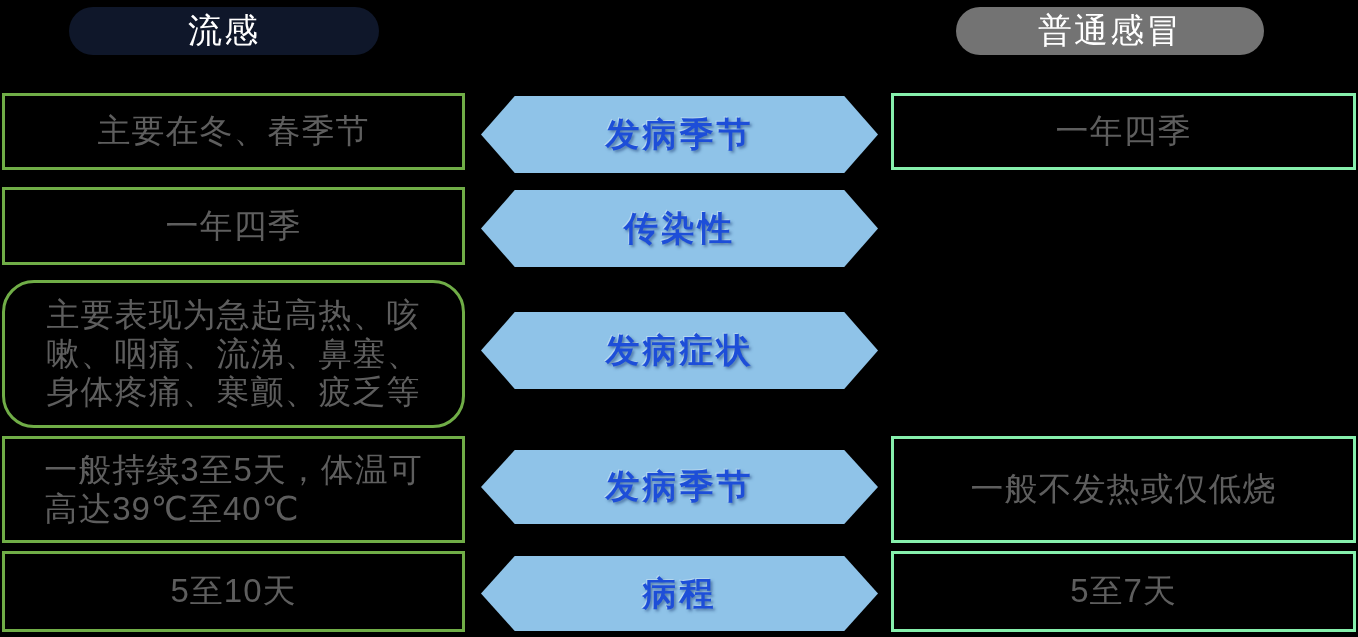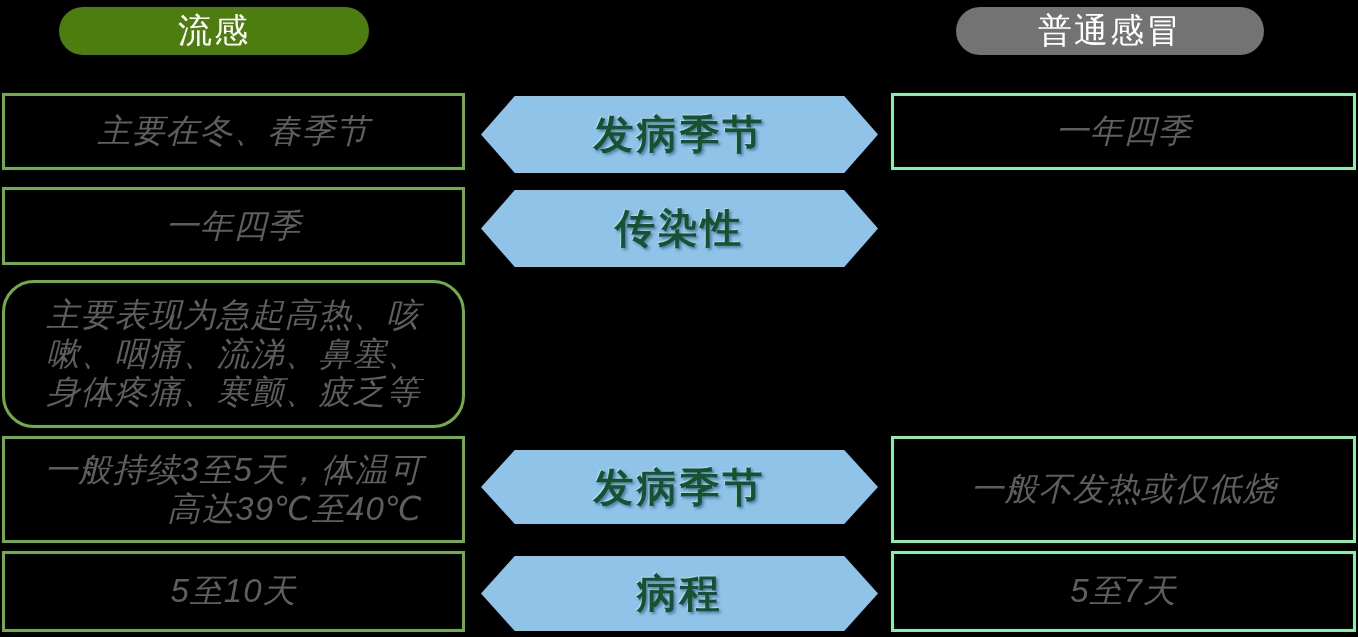--- a/index.html
+++ b/index.html
@@ -12,49 +12,48 @@
   }
   .canvas{position:absolute;inset:0;}
 
   
   .pill{
     position:absolute;top:7px;height:48px;
     border-radius:24px;
     display:flex;align-items:center;justify-content:center;
     color:#ffffff;font-size:34px;letter-spacing:2px;
   }
-  .pill-flu{left:59px;width:310px;background:#4d7c0f;text-align:right;}
+  .pill-flu{left:69px;width:310px;background:#0f172a;text-align:right;}
   .pill-cold{left:956px;width:308px;background:#737373;}
 
   
   .vbox{
     position:absolute;
     box-sizing:border-box;
     display:flex;align-items:center;justify-content:center;
-    text-align:right;
+    text-align:left;
     color:#5E5E5E;
     font-size:33px;
     line-height:1.18;
     letter-spacing:1px;
     white-space:pre-line;
     padding:4px 4px;
     background:#000000;
-    font-style:italic;
   }
   .vbox-flu{left:2px;width:463px;border:3px solid #70AD47;}
   .vbox-cold{left:891px;width:465px;border:3px solid #86efac;}
 
   
   .hex{
     position:absolute;left:481px;width:397px;
     background:#8FC3E8;
     clip-path:polygon(0% 50%,8.5% 0%,91.5% 0%,100% 50%,91.5% 100%,8.5% 100%);
     display:flex;align-items:center;justify-content:center;
-    color:#14532d;
-    font-size:40px;font-weight:bold;letter-spacing:3px;
+    color:#1d4ed8;
+    font-size:34px;font-weight:bold;letter-spacing:3px;
     text-shadow:2px 2px 3px rgba(70,110,160,0.85), -1px -1px 0 rgba(255,255,255,0.35);
   }
 
   
   .r1{top:93px;height:77px;}
   .r2{top:187px;height:78px;}
   .r3{top:280px;height:148px;border-radius:32px;}
   .r4{top:436px;height:107px;}
   .r5{top:551px;height:81px;}
 
@@ -79,20 +78,21 @@
   <div class="vbox vbox-flu r1">主要在冬、春季节</div>
   <div class="hex h1">发病季节</div>
   <div class="vbox vbox-cold r1">一年四季</div>
 
   <div class="vbox vbox-flu r2">一年四季</div>
   <div class="hex h2">传染性</div>
 
   <div class="vbox vbox-flu r3">主要表现为急起高热、咳
 嗽、咽痛、流涕、鼻塞、
 身体疼痛、寒颤、疲乏等</div>
+  <div class="hex h3">发病症状</div>
 
   <div class="vbox vbox-flu r4">一般持续3至5天，体温可
 高达39℃至40℃</div>
   <div class="hex h4">发病季节</div>
   <div class="vbox vbox-cold r4">一般不发热或仅低烧</div>
 
   <div class="vbox vbox-flu r5">5至10天</div>
   <div class="hex h5">病程</div>
   <div class="vbox vbox-cold r5">5至7天</div>
 

